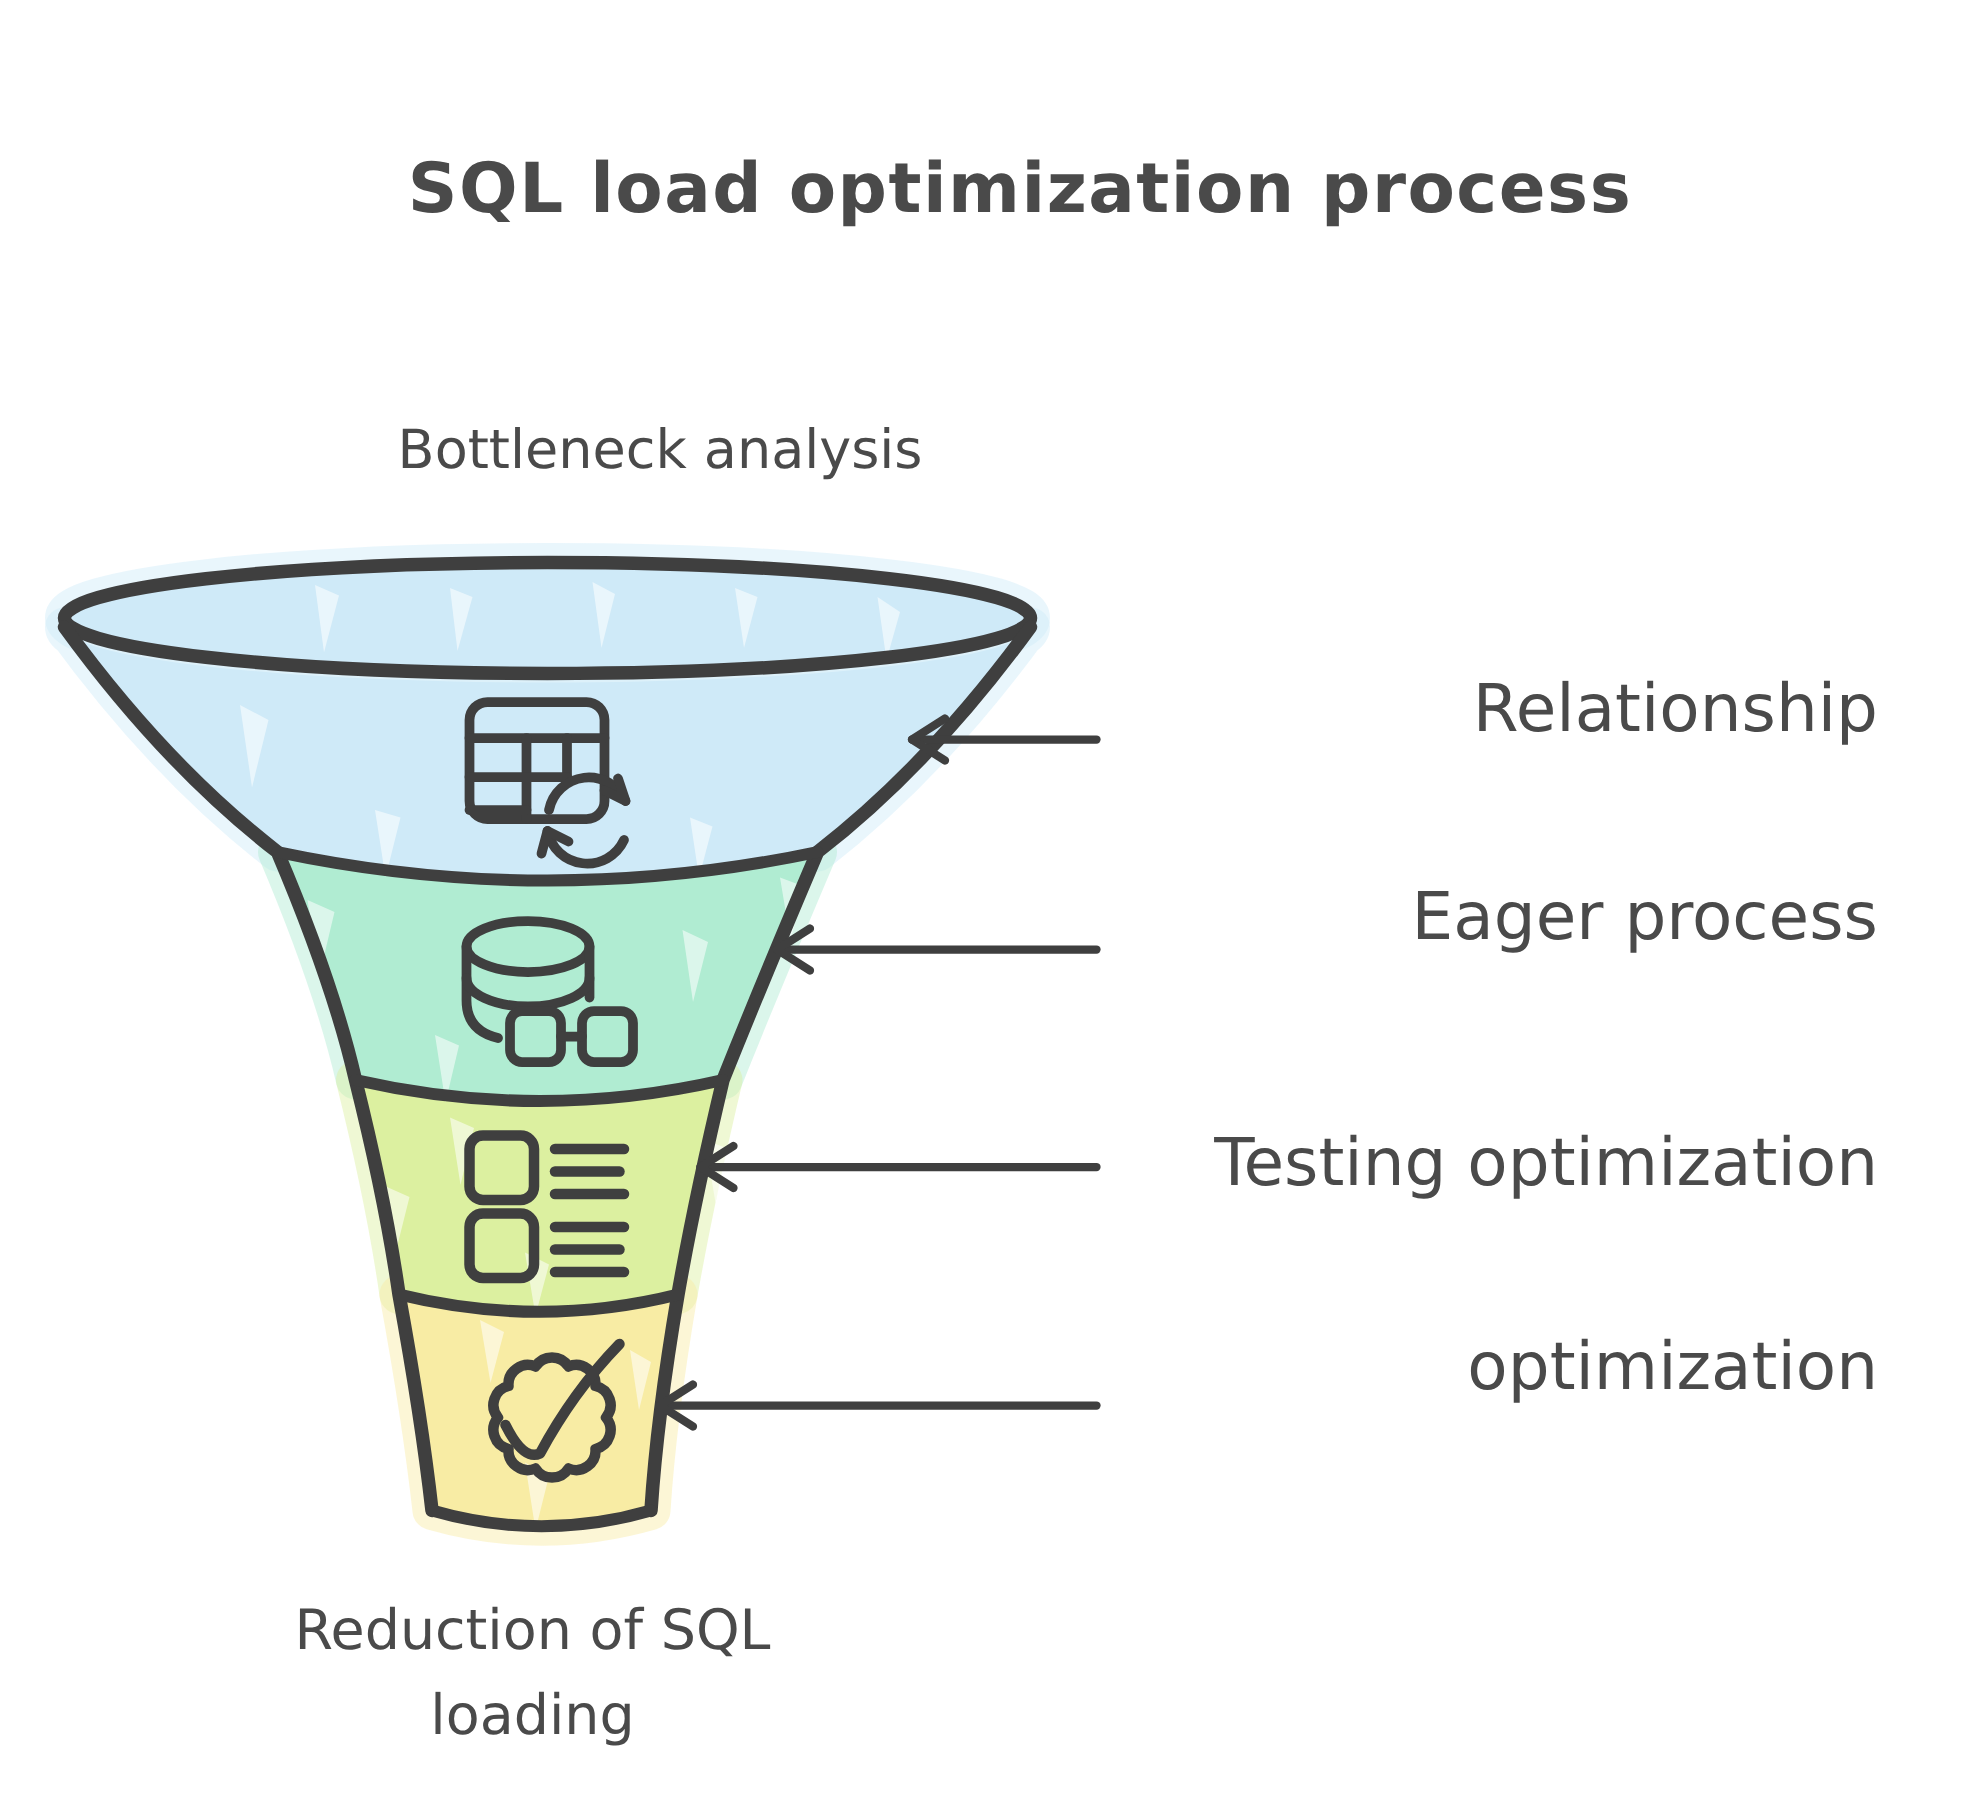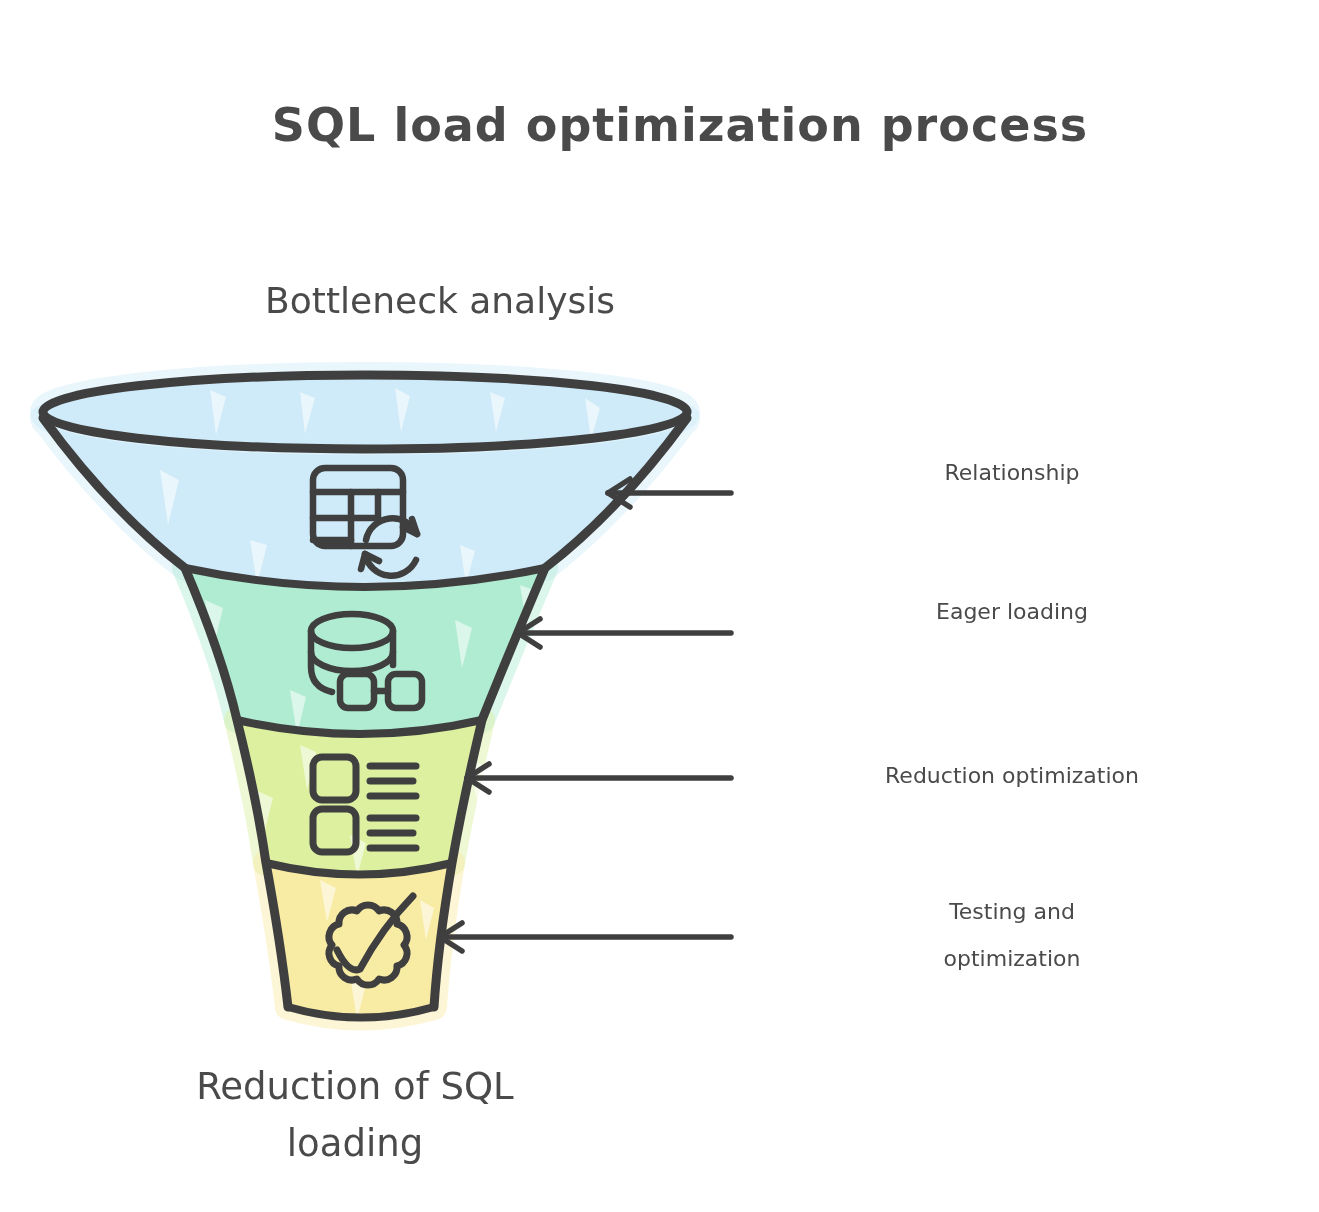--- a/index.html
+++ b/index.html
@@ -27,24 +27,24 @@
     position: absolute;
     left: 115px; top: 280px; width: 500px;
     text-align: right;
     font-size: 36px;
     font-weight: 500;
     color: var(--text, #4a4a4a);
   }
   .annotation {
     position: absolute;
     left: 772px; width: 480px;
-    font-size: 22px;
+    font-size: 44px;
     font-weight: 500;
     line-height: 47px;
-    text-align: center;
+    text-align: right;
     color: var(--text, #4a4a4a);
   }
   .annotation-1 { top: 449px; }
   .annotation-2 { top: 588px; }
   .annotation-3 { top: 752px; }
   .annotation-4 { top: 888px; }
   .bottom-label {
     position: absolute;
     left: 105px; top: 1042px; width: 500px;
     text-align: center;
@@ -179,30 +179,29 @@
 
   <div class="title">SQL load optimization process</div>
 
   <div class="top-label">Bottleneck analysis</div>
 
   <div class="annotation annotation-1">
     <div>Relationship</div>
   </div>
 
   <div class="annotation annotation-2">
-    <div>Eager loading</div>
+    <div>Eager process</div>
   </div>
 
   <div class="annotation annotation-3">
-    <div>Reduction optimization</div>
+    <div>Testing optimization</div>
     <div></div>
   </div>
 
   <div class="annotation annotation-4">
-    <div>Testing and</div>
     <div>optimization</div>
   </div>
 
   <div class="bottom-label">
     <div>Reduction of SQL</div>
     <div>loading</div>
   </div>
 
 </div>
 

